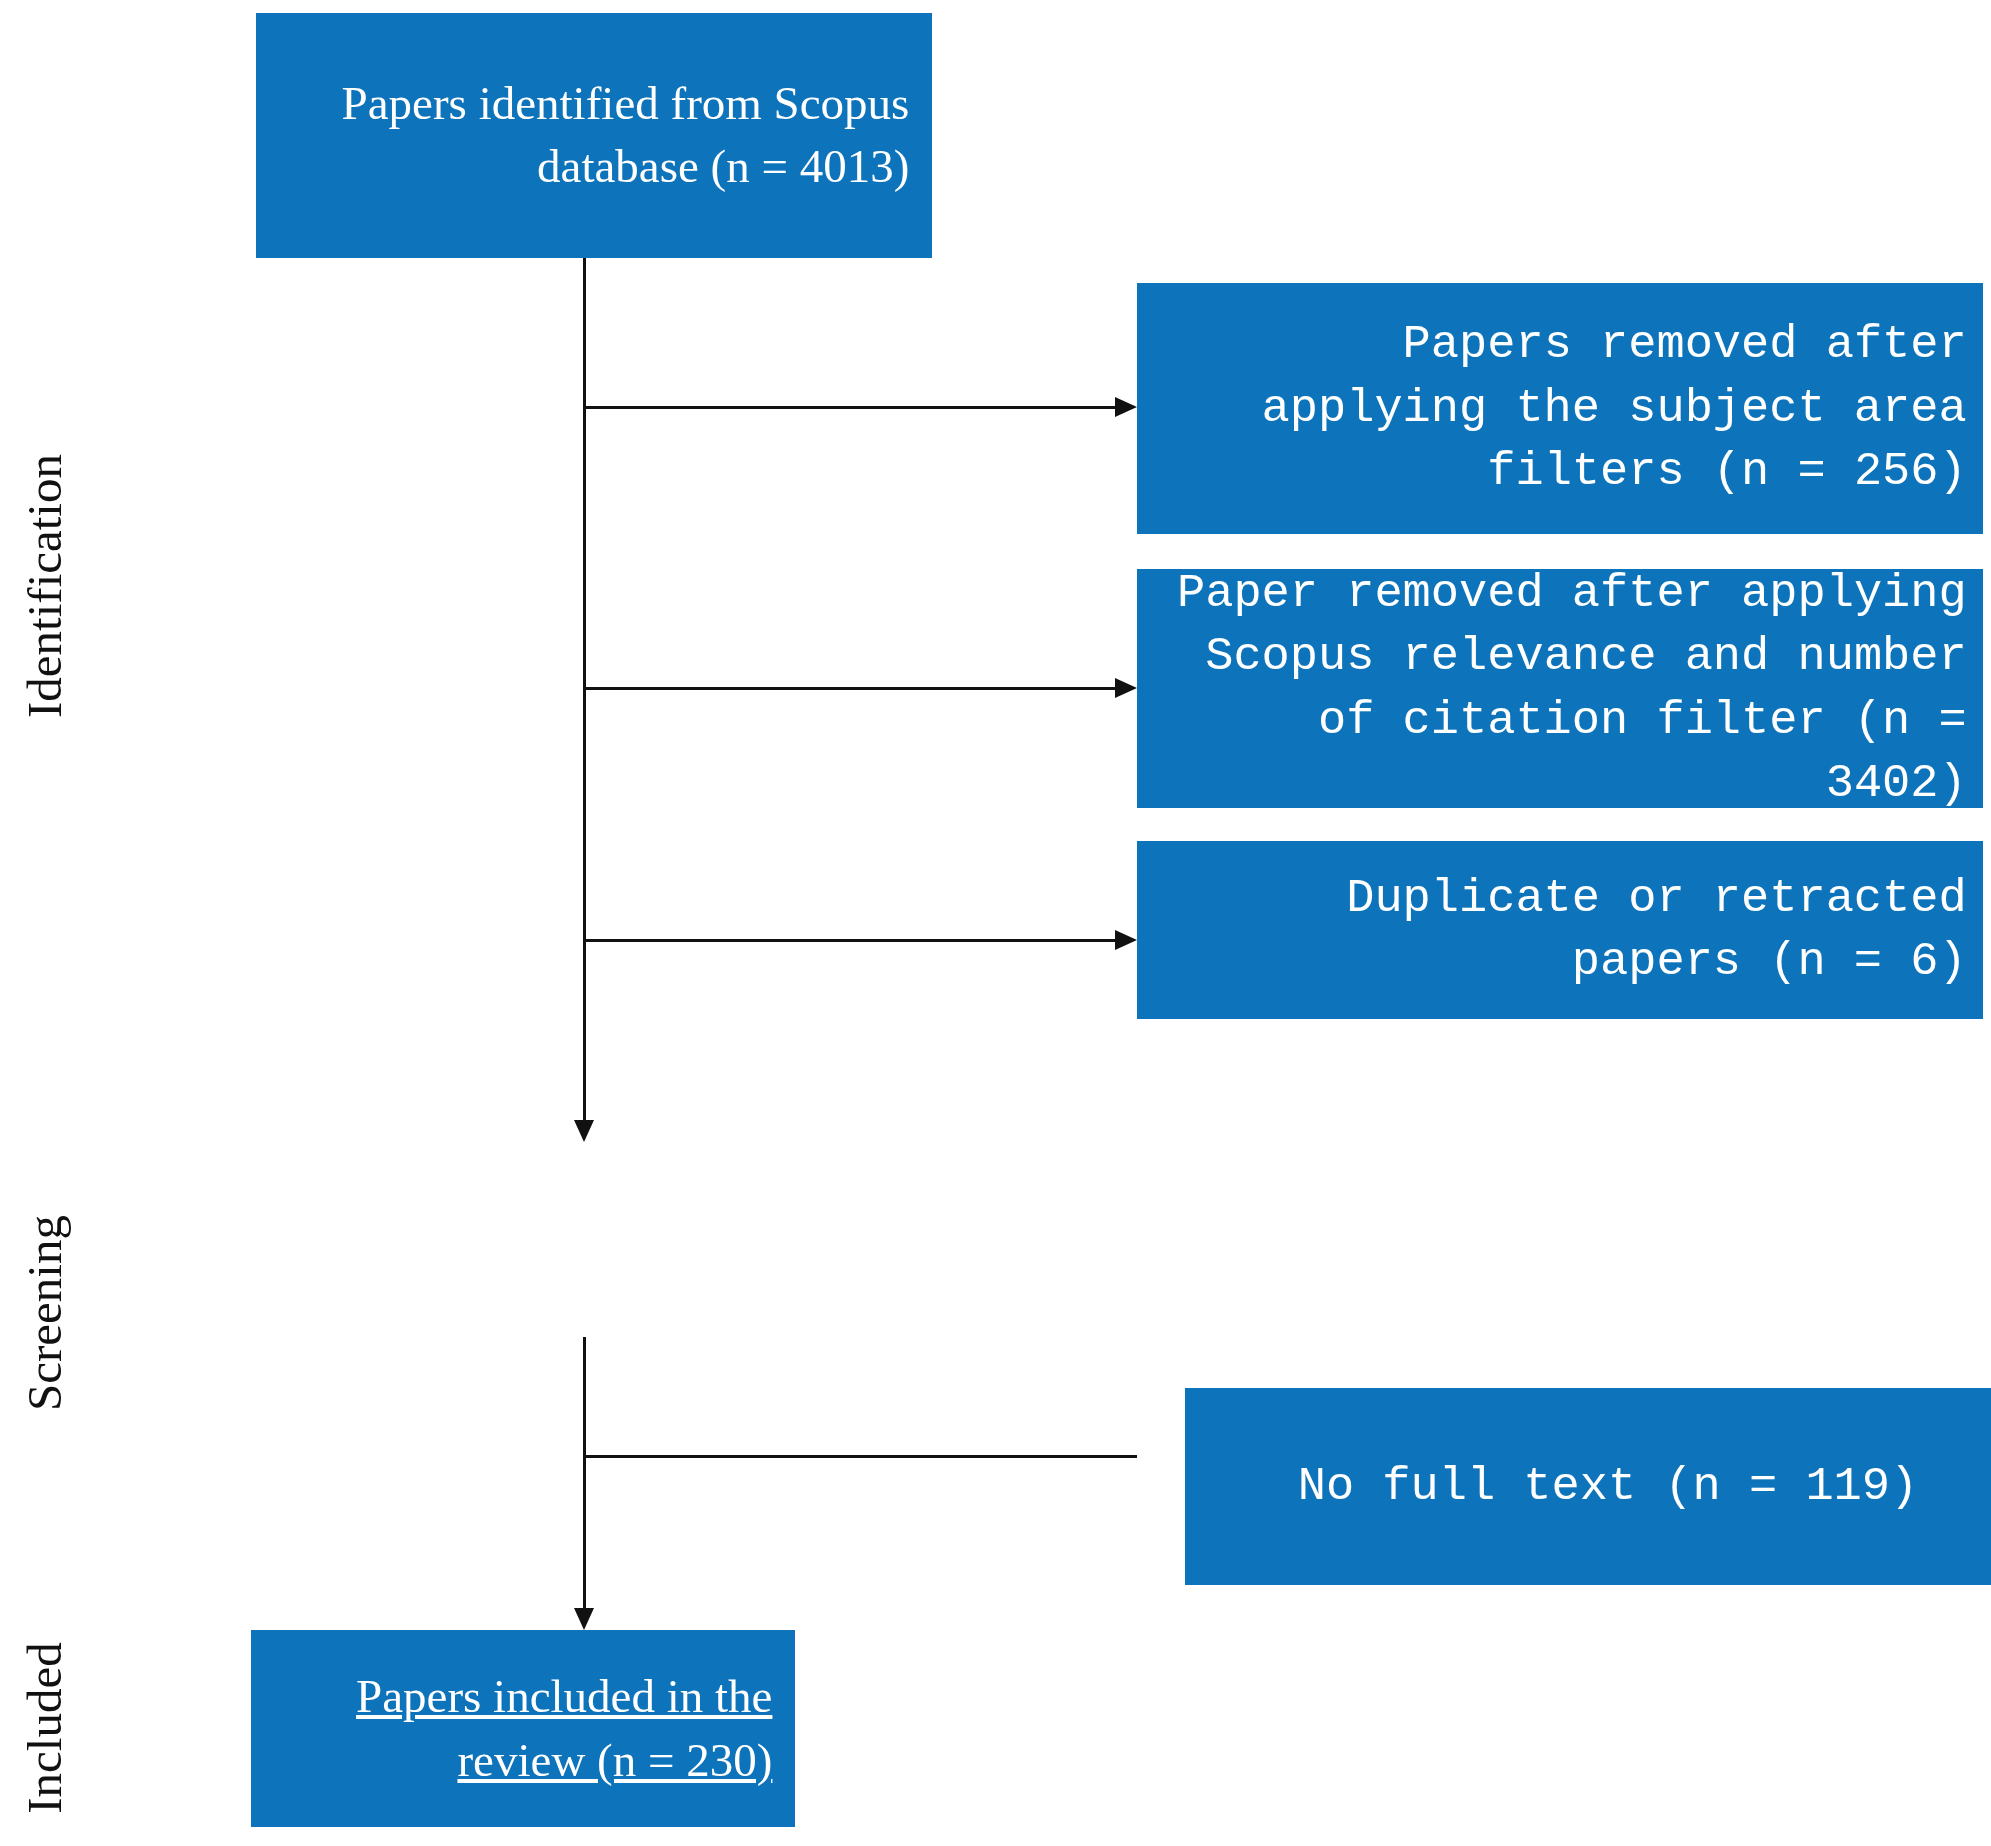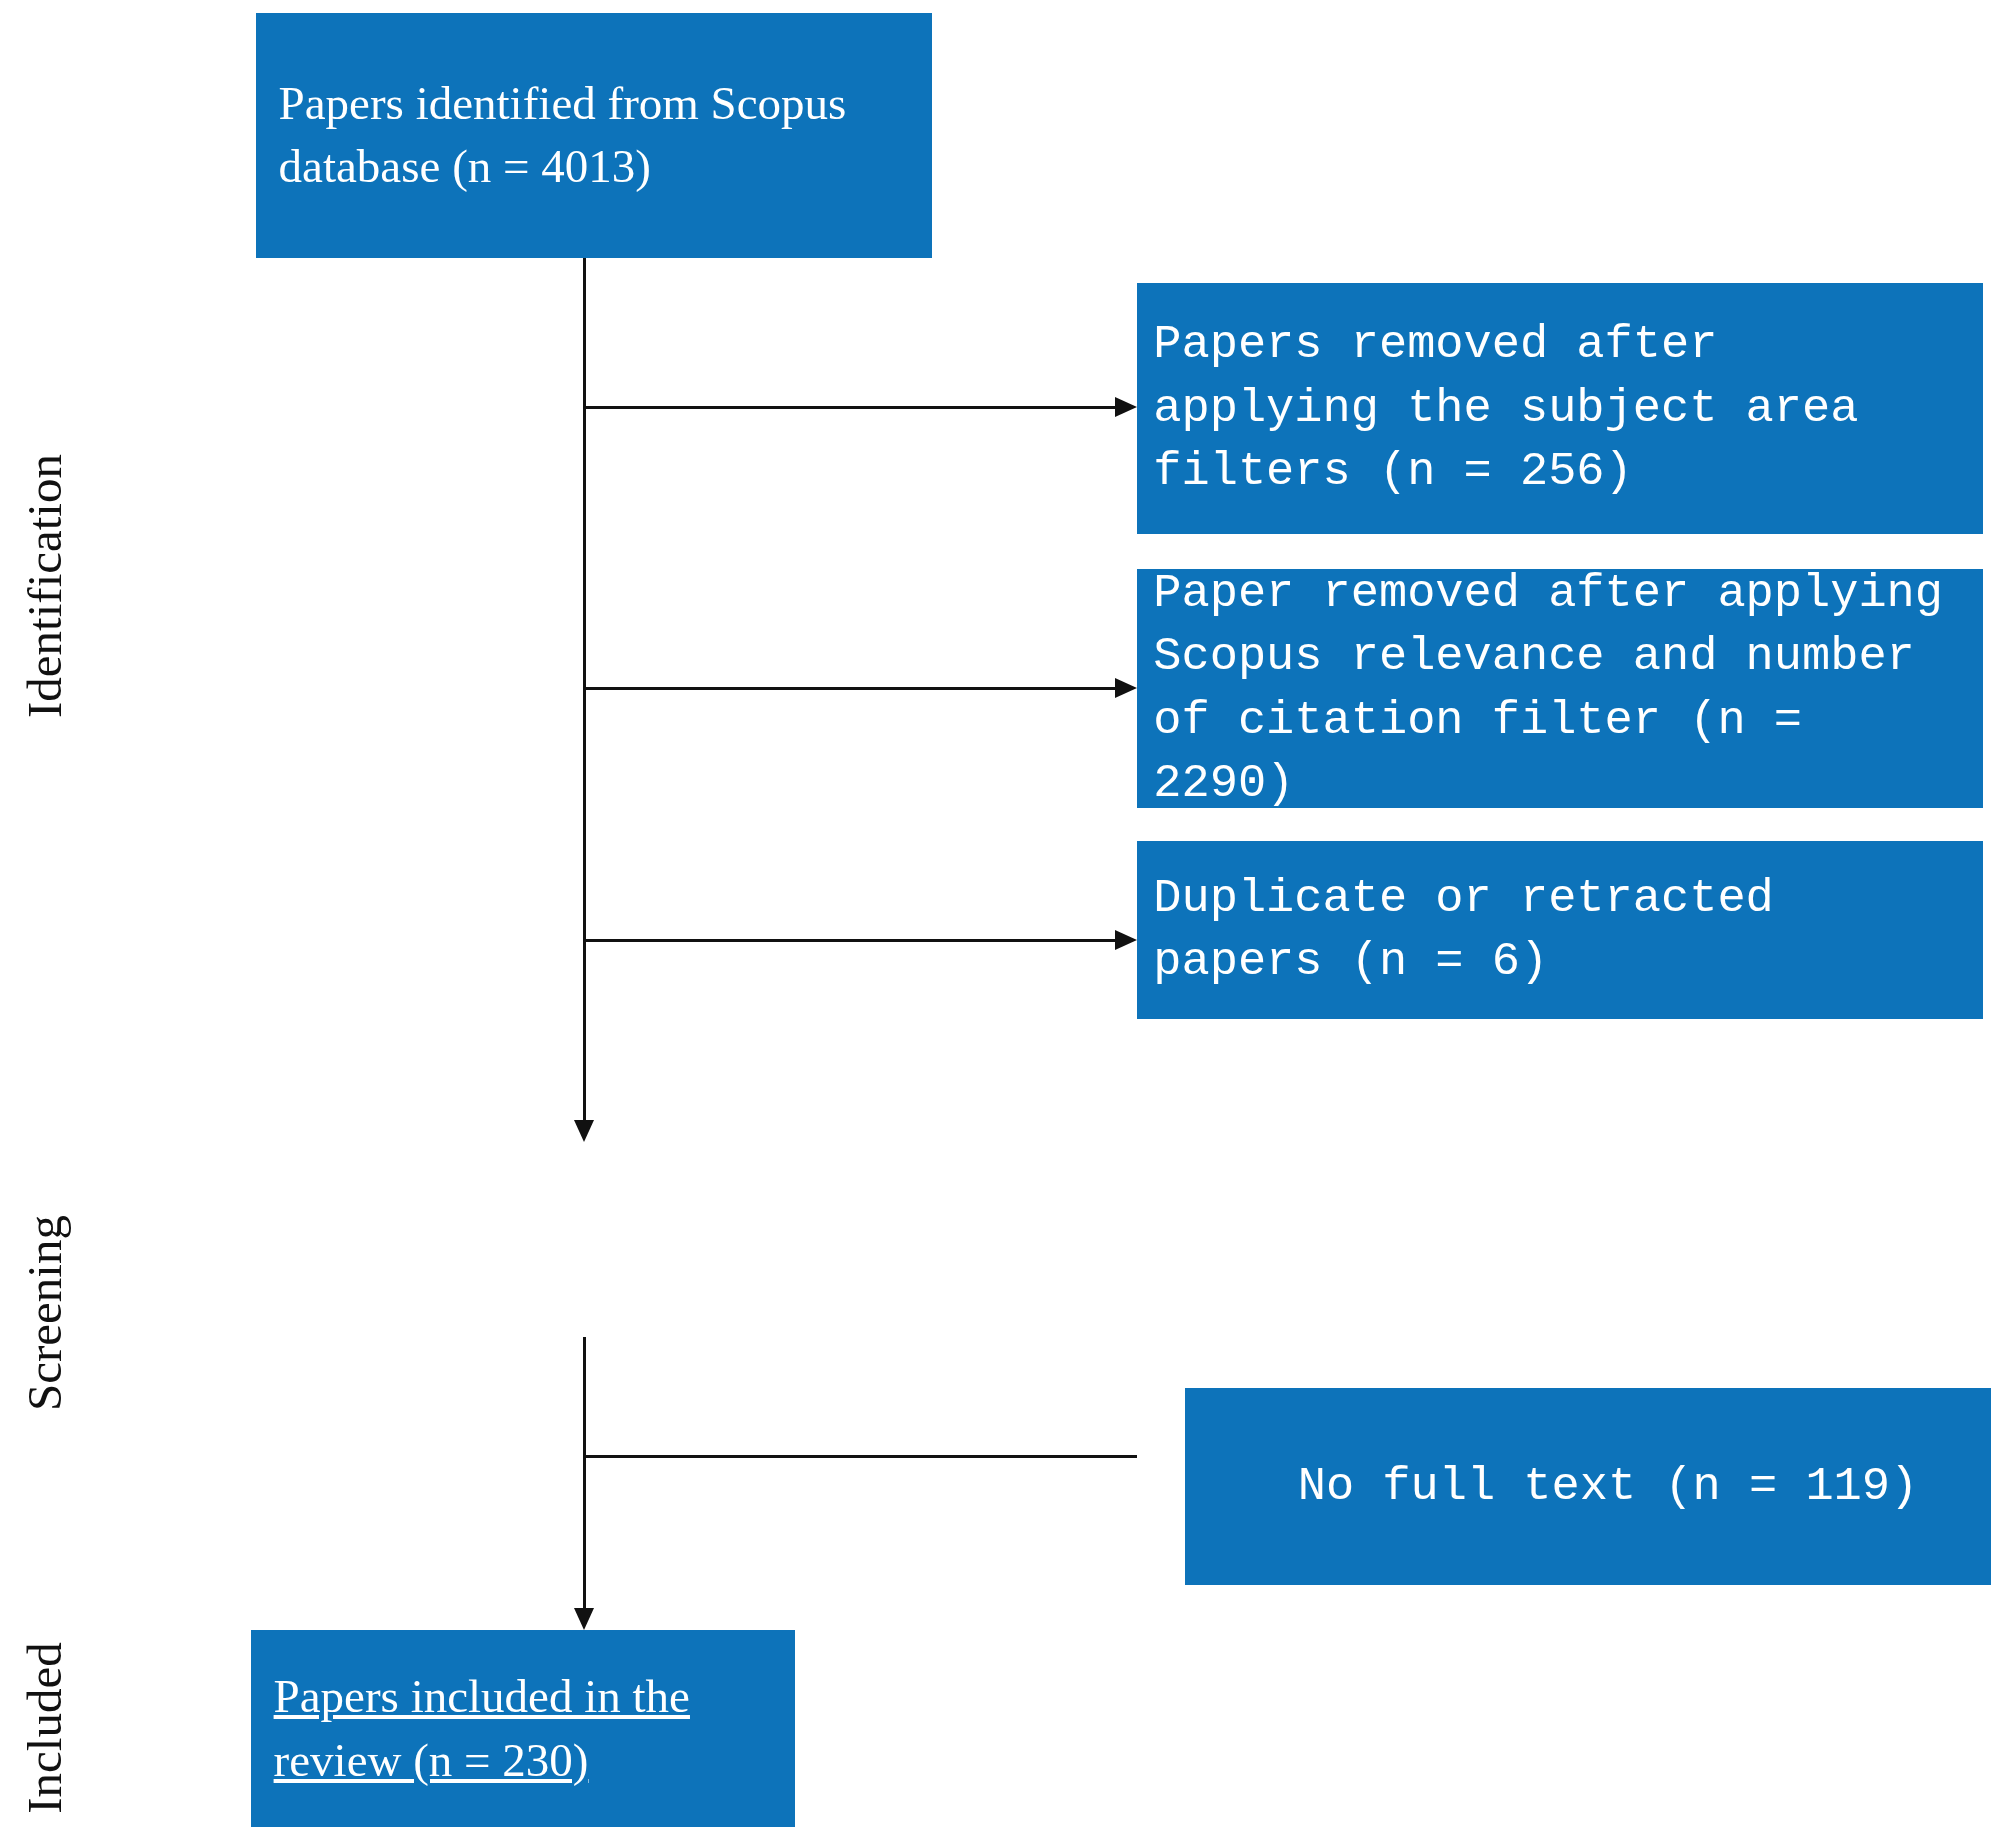--- a/index.html
+++ b/index.html
@@ -13,21 +13,21 @@
   }
 
   
   .flow-box {
     position: absolute;
     background: #0d73ba;
     color: #ffffff;
     display: flex;
     align-items: center;
     justify-content: center;
-    text-align: left;
+    text-align: right;
     font-size: 47px;
     line-height: 1.35;
     box-sizing: border-box;
   }
   .col-left  { padding: 0 22.6px; }
   .col-right { padding: 0 16.3px; font-family: Liberation Mono, monospace; }
 
   #box-identified { left: 256px;  top: 12.7px;   width: 676px; height: 245px; }
   #box-subject    { left: 1137px; top: 283px;  width: 846px; height: 251px; }
   #box-relevance  { left: 1137px; top: 569px;  width: 846px; height: 239px; }
@@ -101,21 +101,21 @@
 
   <div class="flow-box col-left" id="box-identified">
     <span>Papers identified from Scopus database (n = 4013)</span>
   </div>
 
   <div class="flow-box col-right" id="box-subject">
     <span>Papers removed after applying the subject area filters (n = 256)</span>
   </div>
 
   <div class="flow-box col-right" id="box-relevance">
-    <span>Paper removed after applying Scopus relevance and number of citation filter (n = 2290)</span>
+    <span>Paper removed after applying Scopus relevance and number of citation filter (n = 3402)</span>
   </div>
 
   <div class="flow-box col-right" id="box-duplicate">
     <span>Duplicate or retracted papers (n = 6)</span>
   </div>
 
 
   <div class="flow-box col-right" id="box-nofulltext">
     <span>No full text (n = 119)</span>
   </div>

